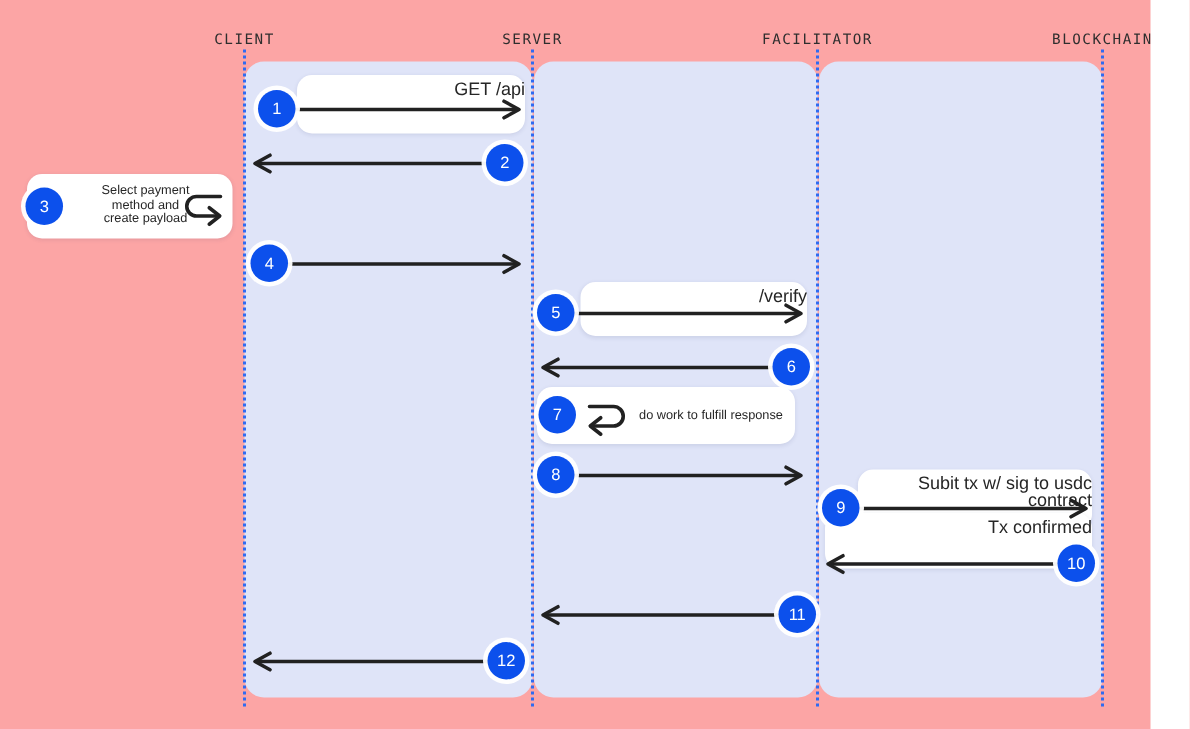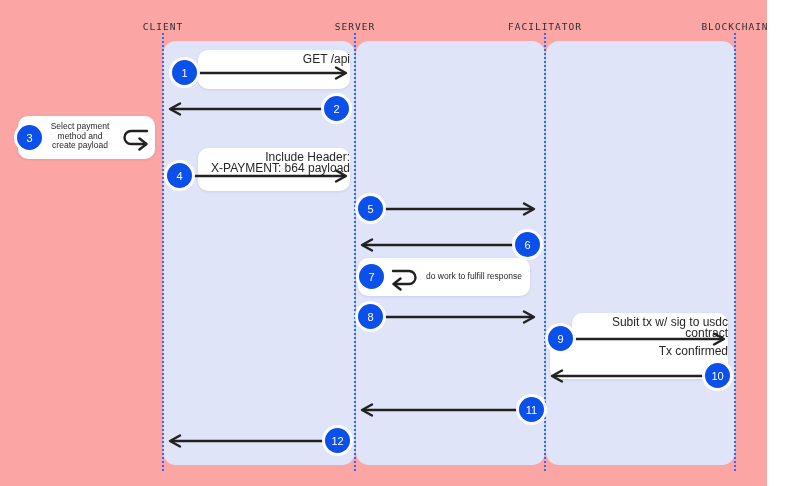--- a/index.html
+++ b/index.html
@@ -72,43 +72,42 @@
 
   <div class="arrow" style="left:164px;top:101px;width:178px">
       <svg width="178" height="16" viewBox="0 0 178 16" fill="none" stroke="#212121" stroke-width="2.4" stroke-linecap="round" stroke-linejoin="round">
         <line x1="166" y1="8" x2="8" y2="8"></line>
         <path d="M 16 2.5 L 6 8 L 16 13.5"></path>
       </svg>
     </div>
   <div class="badge" style="left:324px;top:96px">2</div>
 
   <div class="card" style="left:18px;top:116px;width:137px;height:43px"></div>
-  <div class="selftext" style="left:41px;top:122px;width:78px">Select payment
+  <div class="selftext" style="left:58px;top:122px;width:78px">Select payment
 method and
 create payload</div>
   <div class="loop-icon" style="left:120px;top:125px">
     <svg width="34" height="26" viewBox="0 0 34 26" fill="none" stroke="#212121" stroke-width="2.4" stroke-linecap="round" stroke-linejoin="round">
       <path d="M 27 6 H 11 A 6.5 6.5 0 0 0 11 19 H 25"></path>
       <path d="M 19.5 13.5 L 26.5 19 L 19.5 24.5"></path>
     </svg>
   </div>
   <div class="badge" style="left:17px;top:125px">3</div>
 
-  <div class="card" style="left:198px;top:148px;width:152px;height:43px">
-    <div class="msg">Include Header:
-X-PAYMENT: b64 payload</div>
-  </div>
   <div class="arrow" style="left:174px;top:168px;width:178px">
       <svg width="178" height="16" viewBox="0 0 178 16" fill="none" stroke="#212121" stroke-width="2.4" stroke-linecap="round" stroke-linejoin="round">
         <line x1="12" y1="8" x2="170" y2="8"></line>
         <path d="M 162 2.5 L 172 8 L 162 13.5"></path>
       </svg>
     </div>
   <div class="badge" style="left:167px;top:163px">4</div>
 
+  <div class="card" style="left:387px;top:188px;width:151px;height:36px">
+    <div class="msg">/verify</div>
+  </div>
   <div class="arrow" style="left:360px;top:201px;width:180px">
       <svg width="180" height="16" viewBox="0 0 180 16" fill="none" stroke="#212121" stroke-width="2.4" stroke-linecap="round" stroke-linejoin="round">
         <line x1="12" y1="8" x2="172" y2="8"></line>
         <path d="M 164 2.5 L 174 8 L 164 13.5"></path>
       </svg>
     </div>
   <div class="badge" style="left:358px;top:196px">5</div>
 
   <div class="arrow" style="left:356px;top:237px;width:180px">
       <svg width="180" height="16" viewBox="0 0 180 16" fill="none" stroke="#212121" stroke-width="2.4" stroke-linecap="round" stroke-linejoin="round">

